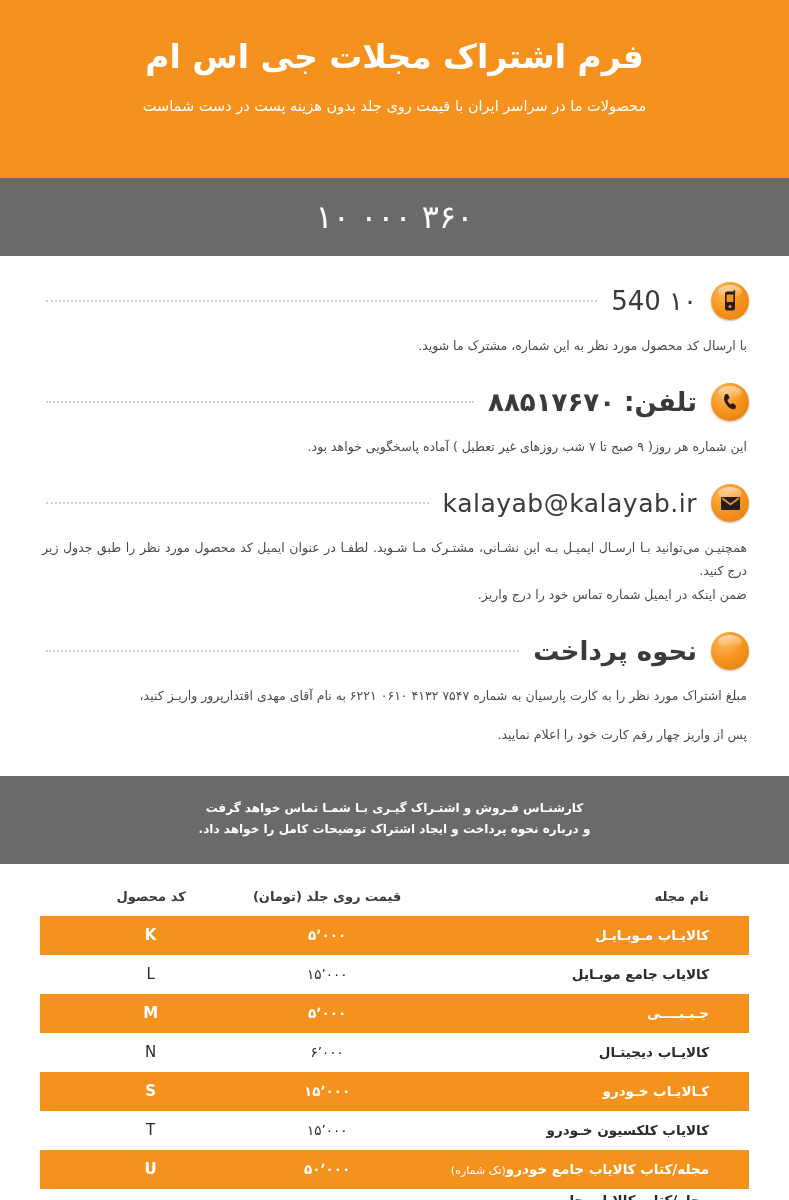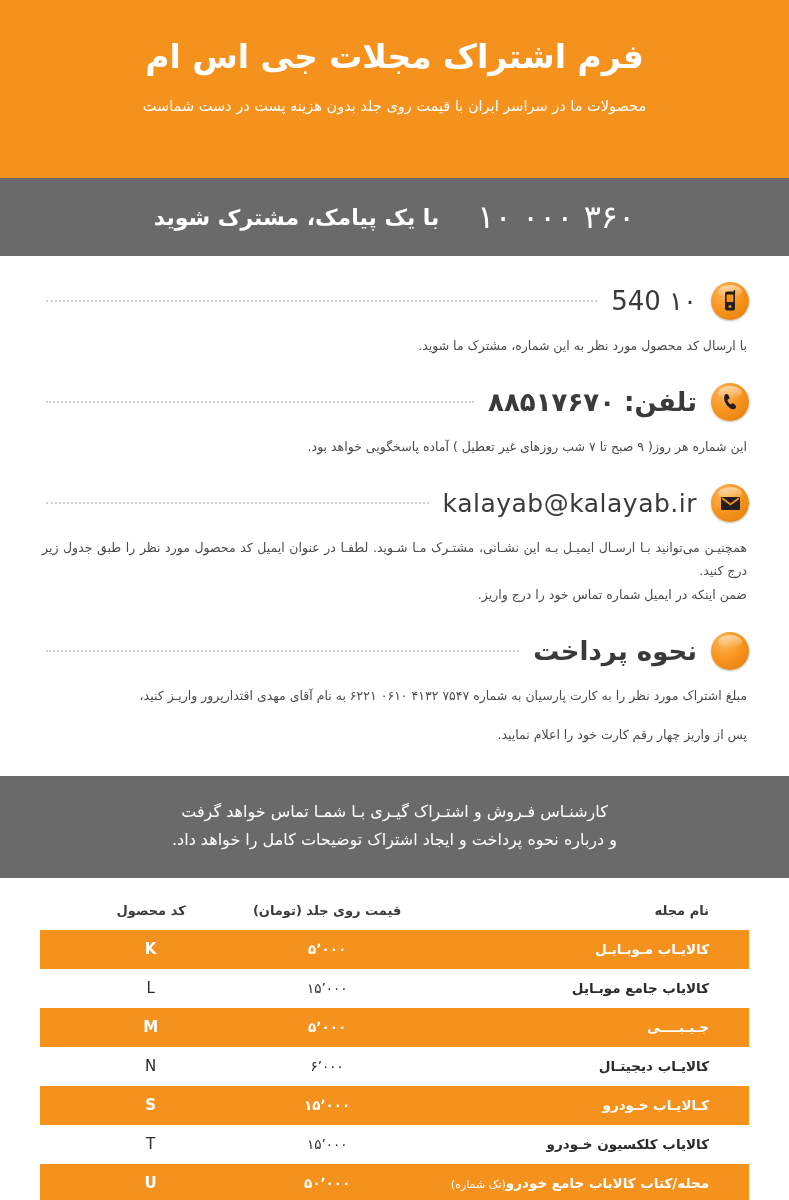--- a/index.html
+++ b/index.html
@@ -133,22 +133,22 @@
 
   
   .callout {
     background: #6a6a6a;
     margin-top: 30px;
     padding: 22px 60px 24px 60px;
     text-align: center;
   }
   .callout-line {
     color: #ffffff;
-    font-size: 16px;
-    font-weight: normal;
+    font-size: 12px;
+    font-weight: bold;
     line-height: 1.75;
     white-space: nowrap;
   }
 
   
   .tbl {
     width: 100%;
     border-collapse: collapse;
     margin-top: 16px;
     table-layout: fixed;
@@ -196,21 +196,20 @@
 </head>
 <body>
 
 <div class="hero">
   <div class="hero-title">فرم اشتراک مجلات جی اس ام</div>
   <div class="hero-sub">محصولات ما در سراسر ایران با قیمت روی جلد بدون هزینه پست در دست شماست</div>
 </div>
 
 <div class="sms-bar">
   <span class="sms-bar-number">۱۰ ۰۰۰ ۳۶۰</span>
-  <span class="sms-bar-text">با یک پیامک، مشترک شوید</span>
 </div>
 
 <div class="content">
 
   <div class="contact-row">
     <span class="icon-badge">
       <svg width="18" height="22" viewBox="0 0 18 22">
         <rect x="4" y="1.5" width="10" height="19" rx="2.2" fill="#231f20"></rect>
         <rect x="5.6" y="4.6" width="6.8" height="7.4" rx="0.6" fill="#f7941d"></rect>
         <circle cx="9" cy="16.4" r="1.5" fill="#f7941d"></circle>

